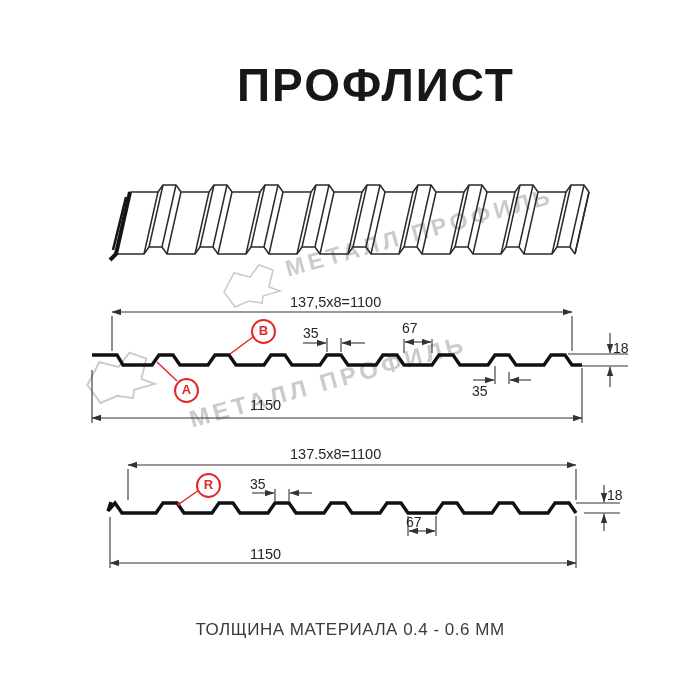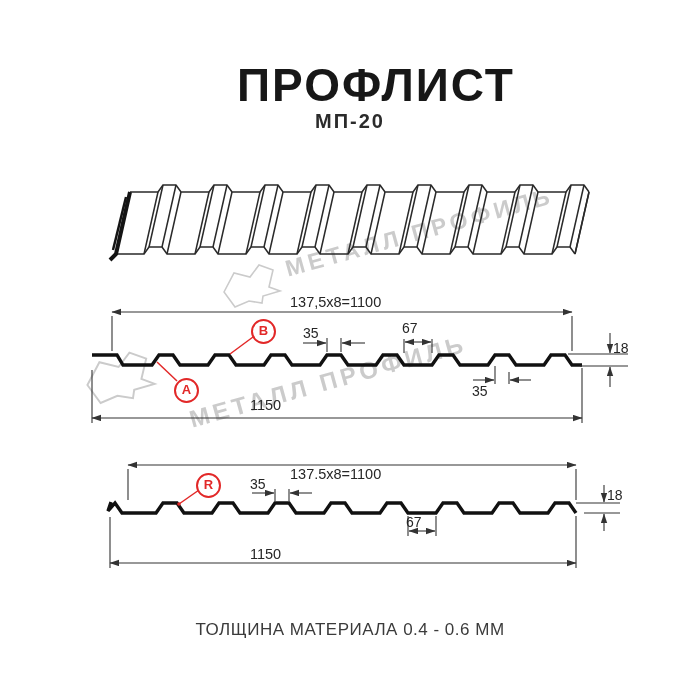--- a/index.html
+++ b/index.html
@@ -148,32 +148,31 @@
       </g>
       <g stroke="#e22828" stroke-width="1.5" fill="none">
         <line x1="199" y1="490" x2="179" y2="504"></line>
         <circle cx="179" cy="504" r="1.8" fill="#e22828" stroke="none"></circle>
       </g>
     </g>
   </svg>
 
   <div class="lbl-layer">
     <div class="title">ПРОФЛИСТ</div>
-    <div class="subtitle">МП-20</div>
 
     <span class="dim" style="left:290px;top:294px;width:120px;">137,5x8=1100</span>
     <span class="dim" style="left:250px;top:397px;width:52px;">1150</span>
     <span class="dim small" style="left:303px;top:325px;width:32px;">35</span>
     <span class="dim small" style="left:402px;top:320px;width:32px;">67</span>
     <span class="dim small" style="left:613px;top:340px;width:26px;text-align:left;">18</span>
     <span class="dim small" style="left:472px;top:383px;width:32px;">35</span>
     <div class="marker" style="left:174px;top:378px;">A</div>
     <div class="marker" style="left:251px;top:319px;">B</div>
 
-    <span class="dim" style="left:290px;top:446px;width:120px;margin-top:20px;">137.5x8=1100</span>
+    <span class="dim" style="left:290px;top:446px;width:120px;">137.5x8=1100</span>
     <span class="dim" style="left:250px;top:546px;width:52px;">1150</span>
     <span class="dim small" style="left:250px;top:476px;width:32px;">35</span>
     <span class="dim small" style="left:406px;top:514px;width:32px;">67</span>
     <span class="dim small" style="left:607px;top:487px;width:26px;text-align:left;">18</span>
     <div class="marker" style="left:196px;top:473px;">R</div>
 
     <div class="footer">ТОЛЩИНА МАТЕРИАЛА 0.4 - 0.6 ММ</div>
   </div>
 </div>
 

